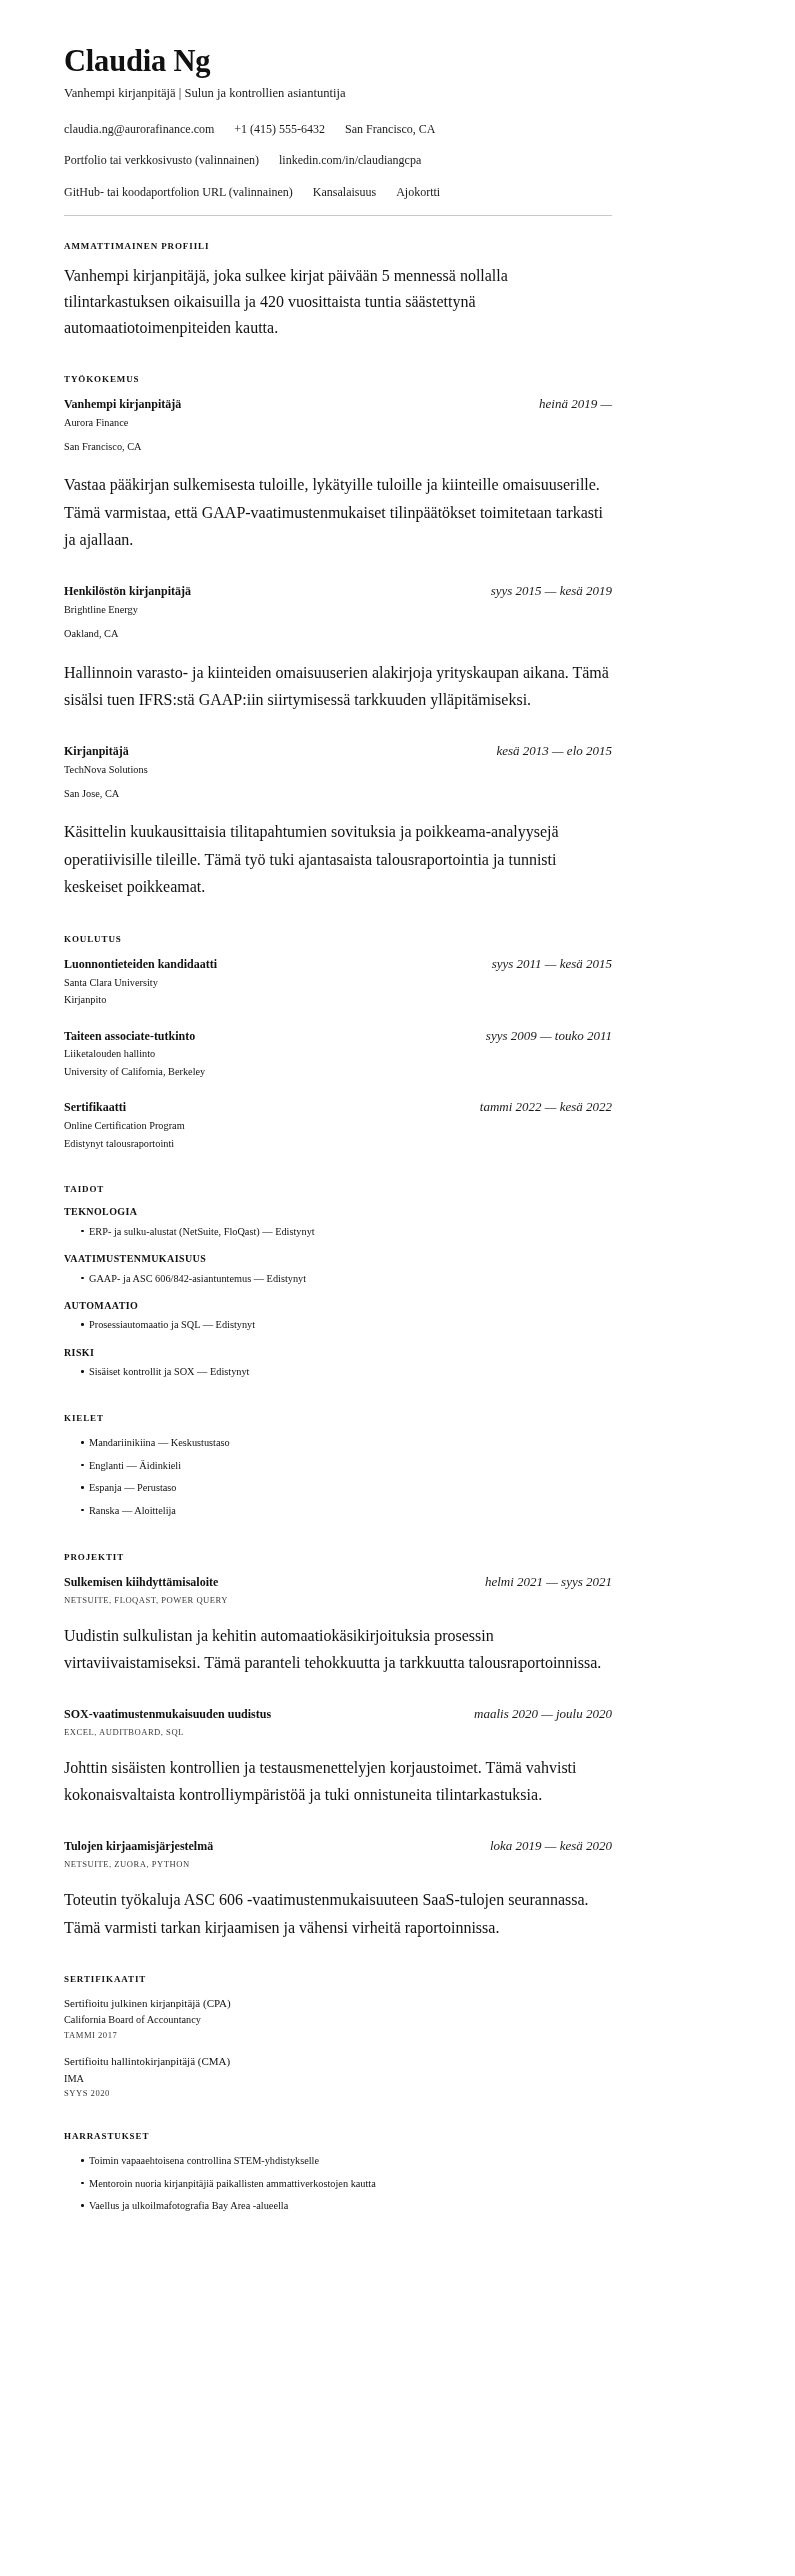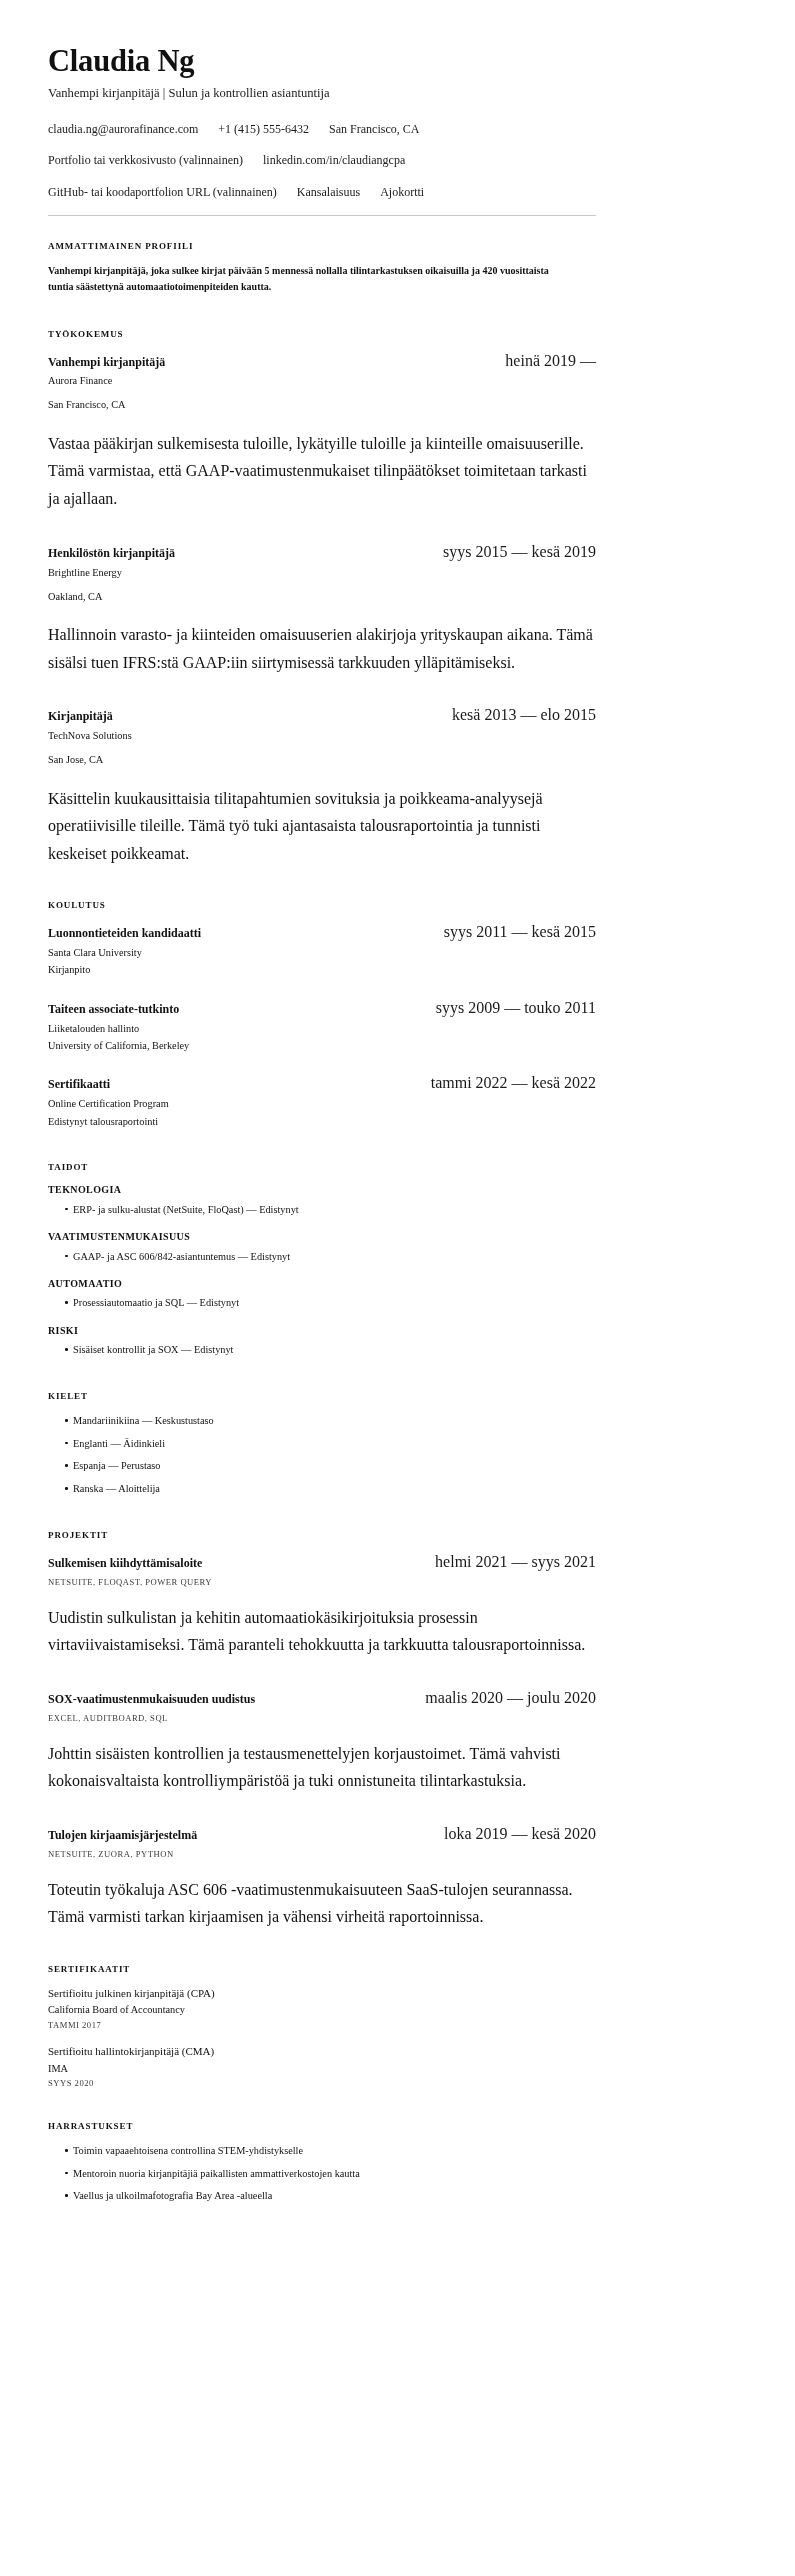--- a/index.html
+++ b/index.html
@@ -12,20 +12,21 @@
     width: 796px;
     min-height: 2576px;
     font-family: "Liberation Serif", "DejaVu Serif", serif;
     color: #111111;
     -webkit-font-smoothing: antialiased;
   }
   .page {
     box-sizing: border-box;
     width: 644px;
     padding: 40px 48px 26.5px 48px;
+    margin-left: 16px;
   }
   
   .name {
     font-size: 30.5px;
     font-weight: bold;
     letter-spacing: -0.2px;
     line-height: 1.1;
     margin: 5.3px 0 6.6px 0;
   }
   .headline {
@@ -57,49 +58,49 @@
   }
   .section-title {
     font-size: 9px;
     font-weight: bold;
     letter-spacing: 0.9px;
     text-transform: uppercase;
     margin: 0 0 12px 0;
     color: #111111;
   }
   .summary-text {
-    font-size: 10px;
+    font-size: 16px;
     line-height: 1.62;
     margin: 0;
     max-width: 504px;
-    font-weight: bold;
   }
   
   .entry {
     margin: 0 0 20px 0;
   }
   .entry:last-child { margin-bottom: 0; }
   .entry-head {
     display: flex;
     align-items: baseline;
     justify-content: space-between;
     gap: 16px;
   }
   .entry-title {
     font-size: 12px;
     font-weight: bold;
     line-height: 1.25;
     margin: 0;
   }
   .entry-dates {
-    font-size: 16px;
+    font-size: 13px;
     line-height: 1.3;
     white-space: nowrap;
     color: #1a1a1a;
     text-align: right;
+    font-style: italic;
   }
   .entry-org {
     font-size: 10.3px;
     line-height: 1.5;
     margin: 2px 0 0 0;
   }
   .entry-meta {
     font-size: 10.3px;
     line-height: 1.5;
     margin: 8.6px 0 0 0;

